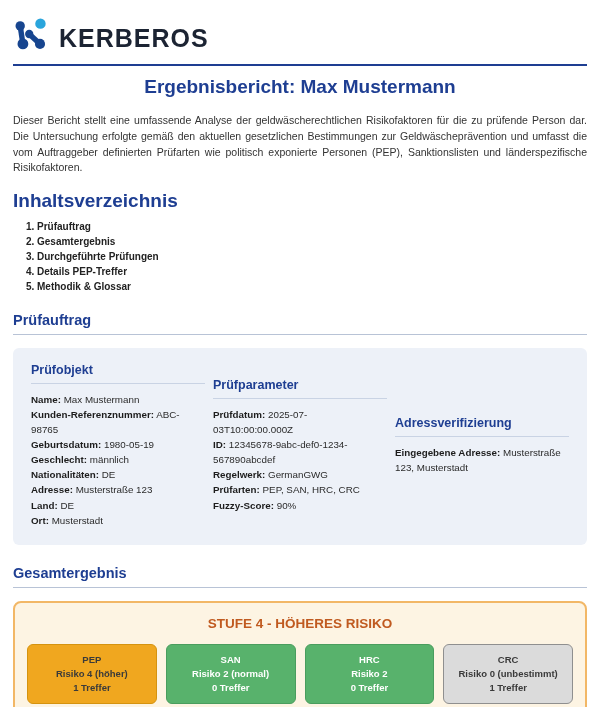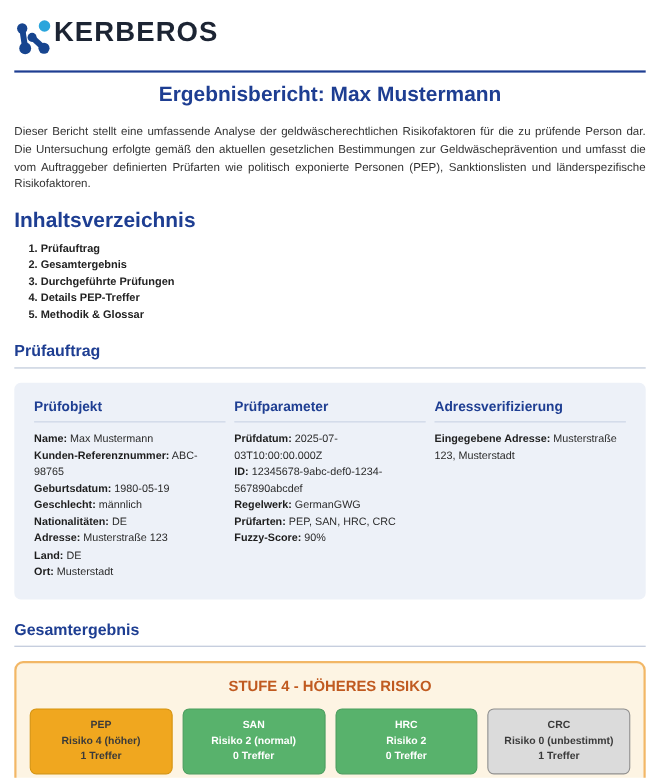--- a/index.html
+++ b/index.html
@@ -1,41 +1,41 @@
 <!DOCTYPE html>
 <html><head>
 <meta charset="utf-8">
 <style>
   * { margin:0; padding:0; box-sizing:border-box; }
   html,body { width:600px; height:707px; background:#ffffff; overflow:hidden;
               font-family:"Liberation Sans","DejaVu Sans",sans-serif; color:#2b2b2b; }
   .page { padding:0 13px; }
 
   
-  .header { display:flex; align-items:flex-start; padding-top:15px; }
+  .header { display:flex; align-items:flex-end; gap:10px; padding-top:15px; }
   .logo-mark { width:36px; height:38px; }
   .logo-text { font-size:25px; font-weight:bold; color:#1c2433; letter-spacing:1px; }
   .header-rule { border:none; border-top:2px solid #1e3e92; margin-top:11px; }
 
   
   .report-title { text-align:center; color:#1e3e92; font-size:19px; font-weight:bold; margin-top:10px; }
   .intro { margin-top:15px; font-size:10.5px; line-height:1.5; color:#333; text-align:justify; }
 
   
   .toc-heading { margin-top:14px; color:#1e3e92; font-size:19px; font-weight:bold; }
   .toc-list { margin:9px 0 0 24px; font-size:10px; font-weight:bold; color:#222; }
   .toc-list li { margin-bottom:4px; cursor:pointer; }
 
   
   .section-heading { margin-top:20px; color:#1e3e92; font-size:14.5px; font-weight:bold; }
   .section-rule { border:none; border-top:1px solid #b8c3d6; margin-top:6px; }
 
   
   .panel { margin-top:13px; background:#edf1f8; border-radius:6px; padding:15px 18px 17px 18px;
-           display:flex; gap:8px; }
+           display:flex; gap:8px;align-items:center; }
   .panel-col { flex:1; min-width:0; }
   .panel-col h3 { color:#1e3e92; font-size:12.5px; font-weight:bold; padding-bottom:6px;
                   border-bottom:1px solid #c9d3e4; margin-bottom:8px; }
   .field { font-size:9.8px; line-height:1.54; overflow-wrap:anywhere; }
   .field .lbl { font-weight:bold; color:#1d1d1d; }
 
   
   .risk-box { margin-top:13px; border:2px solid #f2b766; background:#fdf4e3; border-radius:8px;
               padding:13px 12px 14px 12px; }
   .risk-level { text-align:center; color:#c05a20; font-size:13.5px; font-weight:bold; margin-bottom:13px; }

